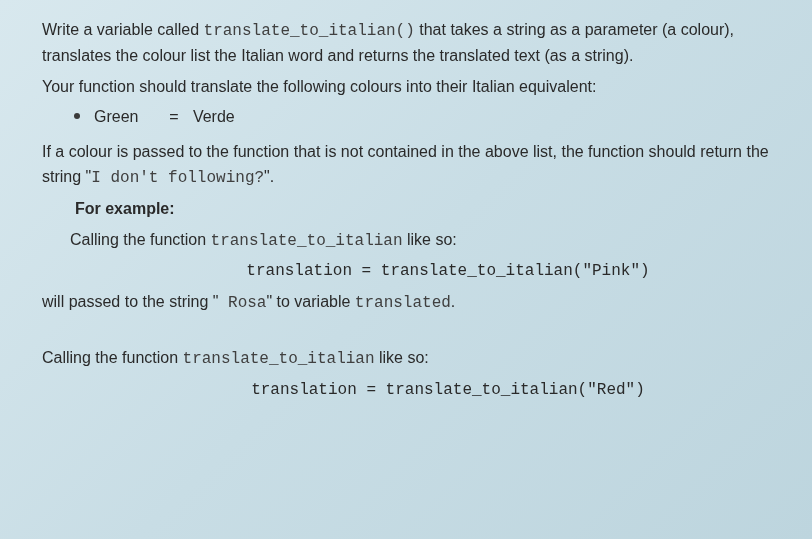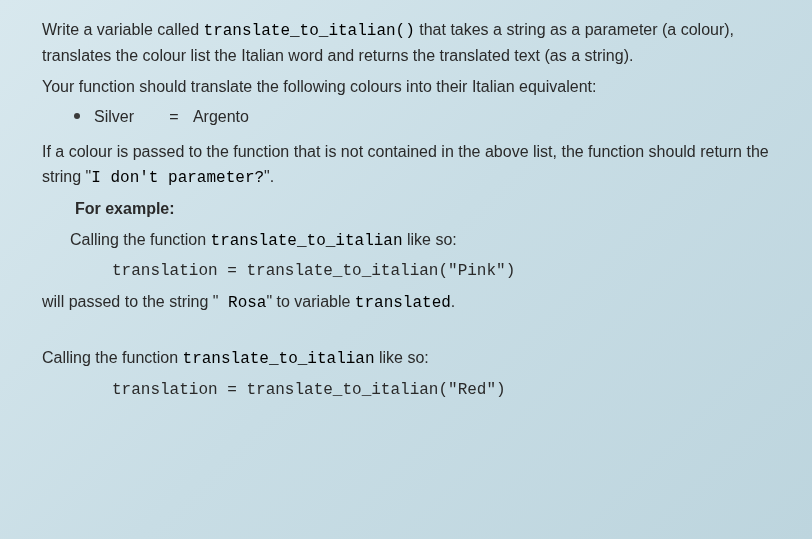--- a/index.html
+++ b/index.html
@@ -16,21 +16,21 @@
     color: #2a2a2a;
     padding: 18px 28px 0 42px;
     font-size: 16px;
     line-height: 1.55;
   }
   .para {
     margin-bottom: 6px;
   }
   code, .mono {
     font-family: "Courier New", Courier, monospace;
-    color: #000000;
+    color: #404040;
   }
   ul.colours {
     list-style: none;
     padding-left: 30px;
     margin: 6px 0 10px 0;
   }
   ul.colours li {
     position: relative;
     padding-left: 22px;
     margin: 5px 0;
@@ -43,40 +43,40 @@
     top: 8px;
     width: 6px;
     height: 6px;
     background: #3a3a3a;
     border-radius: 50%;
   }
   .row-label { display: inline-block; width: 70px; }
   .row-eq { display: inline-block; width: 20px; text-align: center; }
   .bold { font-weight: bold; margin-left: 33px; }
   .indent1 { padding-left: 28px; margin: 6px 0; }
-  .indent2 { padding-left: 70px; margin: 6px 0; font-family: "Courier New", Courier, monospace; }
+  .indent2 { padding-left: 70px; margin: 6px 0; font-family: "Courier New", Courier, monospace; text-align: center; }
   .section-gap { margin-top: 30px; }
 </style>
 </head>
 <body>
 
 <div class="para">
   <span>Write a variable called </span><code>translate_to_italian()</code><span> that takes a string as a parameter (a colour), translates the colour list the Italian word and returns the translated text (as a string).</span>
 </div>
 
 <div class="para">Your function should translate the following colours into their Italian equivalent:</div>
 
 <ul class="colours">
   <li>
-    <span class="row-label">Silver</span><span class="row-eq">=</span>&nbsp;&nbsp;<span>Argento</span>
+    <span class="row-label">Green</span><span class="row-eq">=</span>&nbsp;&nbsp;<span>Verde</span>
   </li>
 </ul>
 
 <div class="para">
-  <span>If a colour is passed to the function that is not contained in the above list, the function should return the string "</span><code>I don't parameter?</code><span>".</span>
+  <span>If a colour is passed to the function that is not contained in the above list, the function should return the string "</span><code>I don't following?</code><span>".</span>
 </div>
 
 <div class="para bold">For example:</div>
 
 <div class="indent1">
   <span>Calling the function </span><code>translate_to_italian</code><span> like so:</span>
 </div>
 
 <div class="indent2">translation = translate_to_italian("Pink")</div>
 

